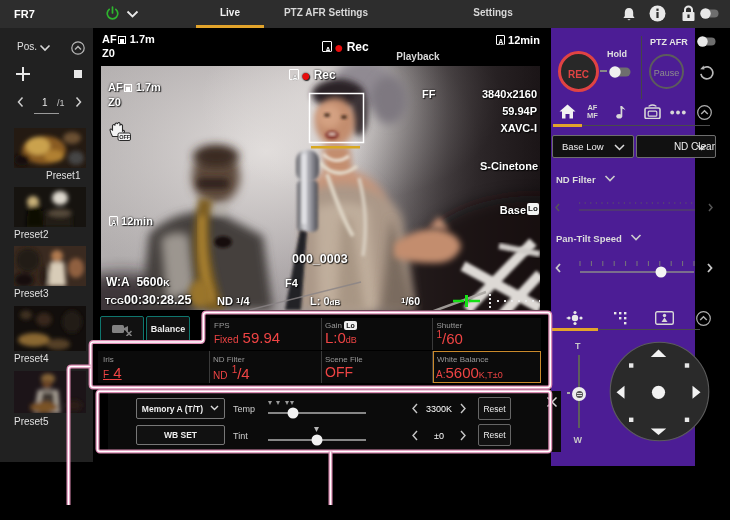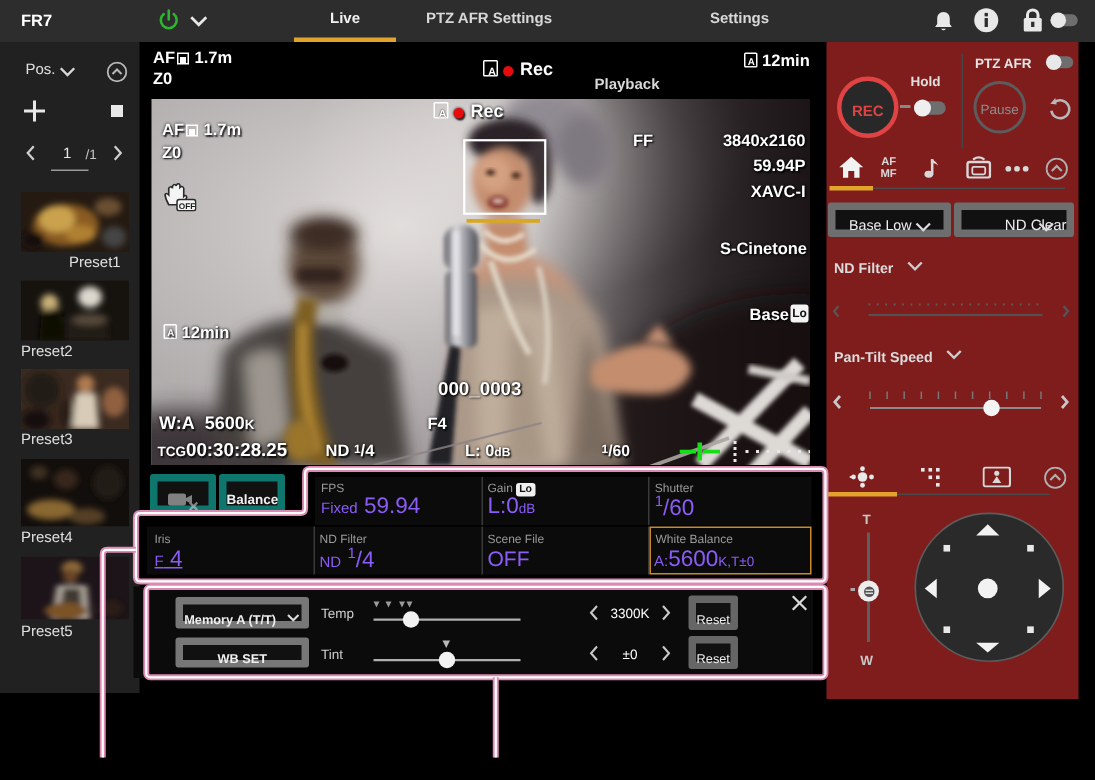--- a/index.html
+++ b/index.html
@@ -1,32 +1,32 @@
 <!DOCTYPE html>
 <html><head>
 <meta charset="utf-8">
 <style>
 * { margin:0; padding:0; box-sizing:border-box; }
 html,body { width:730px; height:520px; background:#000; overflow:hidden; }
 body { font-family:"Liberation Sans", sans-serif; position:relative; }
 .abs { position:absolute; }
 #topbar { left:0; top:0; width:730px; height:28px; background:#2d2d2d; }
 #sidebar { left:0; top:28px; width:93px; height:434px; background:#212121; }
-#rpanel { left:551px; top:28px; width:168px; height:438px; background:#7f1d1d; }
+#rpanel { left:551px; top:28px; width:144px; height:438px; background:#4c1d95; }
 .ovl { color:#fff; font-size:11px; font-weight:bold; text-shadow:0 0 2px rgba(0,0,0,.95), 1px 1px 1px rgba(0,0,0,.75); white-space:nowrap; line-height:1; }
 .ovl sup { font-size:8px; vertical-align:2px; }
 .ic { display:inline-block; width:8px; height:8px; border:1px solid #fff; position:relative; vertical-align:-1px; margin:0 1px; }
 .ic:after { content:""; position:absolute; left:1.5px; top:1.5px; width:4px; height:4px; background:#fff; }
 .ic2 { display:inline-block; width:9px; height:10px; border:1px solid #fff; border-radius:1px; position:relative; vertical-align:-1px; font-size:0; }
 .ic2:after { content:"A"; position:absolute; left:1.5px; top:3px; font-size:6.5px; font-weight:bold; color:#fff; }
 .recicon { display:inline-block; width:10px; height:11px; border:1px solid #fff; border-radius:1px; position:relative; margin-right:2px; vertical-align:-1px; font-size:0; }
 .recicon:after { content:"A"; position:absolute; left:2.5px; top:3.5px; font-size:7px; font-weight:bold; color:#fff; text-shadow:0 0 1px #000; }
 .cl { position:absolute; font-size:8px; color:#9a9a9a; white-space:nowrap; }
-.cv { position:absolute; font-size:15px; color:#8b5cf6; white-space:nowrap; line-height:1.2; }
-.btn { position:absolute; background:#111; border:5px solid #0f766e; border-radius:2px; color:#efefef; text-align:center; }
+.cv { position:absolute; font-size:15px; color:#ef4444; white-space:nowrap; line-height:1.2; }
+.btn { position:absolute; background:#111; border:1px solid #0f766e; border-radius:2px; color:#efefef; text-align:center; }
 .rlab { color:#dcdcdc; font-size:9.5px; }
 </style>
 </head>
 <body>
 <div class="abs" id="topbar">
   <div class="abs" style="left:14px; top:8px; font-size:11px; font-weight:bold; color:#fff;">FR7</div>
   <svg class="abs" style="left:105px; top:6px;" width="15" height="15" viewBox="0 0 15 15">
     <path d="M4.2 3.4 A 5.3 5.3 0 1 0 10.8 3.4" fill="none" stroke="#2eb52e" stroke-width="1.7" stroke-linecap="round"></path>
     <line x1="7.5" y1="1" x2="7.5" y2="7" stroke="#2eb52e" stroke-width="1.7" stroke-linecap="round"></line>
   </svg>
@@ -468,21 +468,21 @@
   <div class="cv" style="left:103px; top:363.5px;text-decoration:underline;"><span style="font-size:10px;">F</span> 4</div>
   <div class="cl" style="left:213px; top:354.5px;">ND Filter</div>
   <div class="cv" style="left:213px; top:363.5px;"><span style="font-size:10px;">ND</span> <sup style="font-size:10px;">1</sup>/4</div>
   <div class="cl" style="left:325px; top:354.5px;">Scene File</div>
   <div class="cv" style="left:325px; top:363.5px; font-size:14px;">OFF</div>
   <div class="cl" style="left:437px; top:354.5px;">White Balance</div>
   <div class="cv" style="left:436px; top:363.5px;"><span style="font-size:10px;">A:</span>5600<span style="font-size:9px;">K,T±0</span></div>
   <div class="abs" style="left:432.5px; top:351px; width:108px; height:31.5px; border:1.5px solid #c9892b;"></div>
 </div>
 
-<div class="abs" id="wbpanel" style="left:89px; top:391px; width:452.8px; height:60.5px; background:#0b0b0b;">
+<div class="abs" id="wbpanel" style="left:108px; top:391px; width:452.8px; height:60.5px; background:#0b0b0b;">
   <div class="btn" style="left:28px; top:7px; width:89px; height:21px; border-color:#777; font-size:8.5px; font-weight:bold; line-height:20px;">Memory A (T/T) &nbsp;
     <svg width="9" height="6" viewBox="0 0 9 6" style="vertical-align:1px;">
         <path d="M1 1 L4.5 4.5 L8 1" fill="none" stroke="#ddd" stroke-width="1.4"></path>
       </svg>
   </div>
   <div class="btn" style="left:28px; top:34px; width:89px; height:20px; border-color:#777; font-size:8.5px; font-weight:bold; line-height:19px;">WB SET</div>
   <div class="abs" style="left:125px; top:13px; font-size:9px; color:#cfcfcf;">Temp</div>
   <div class="abs" style="left:125px; top:40px; font-size:9px; color:#cfcfcf;">Tint</div>
   <svg class="abs" style="left:158px; top:8px;" width="104" height="20" viewBox="0 0 104 20">
     <line x1="2" y1="14" x2="100" y2="14" stroke="#b0b0b0" stroke-width="1.5"></line>

